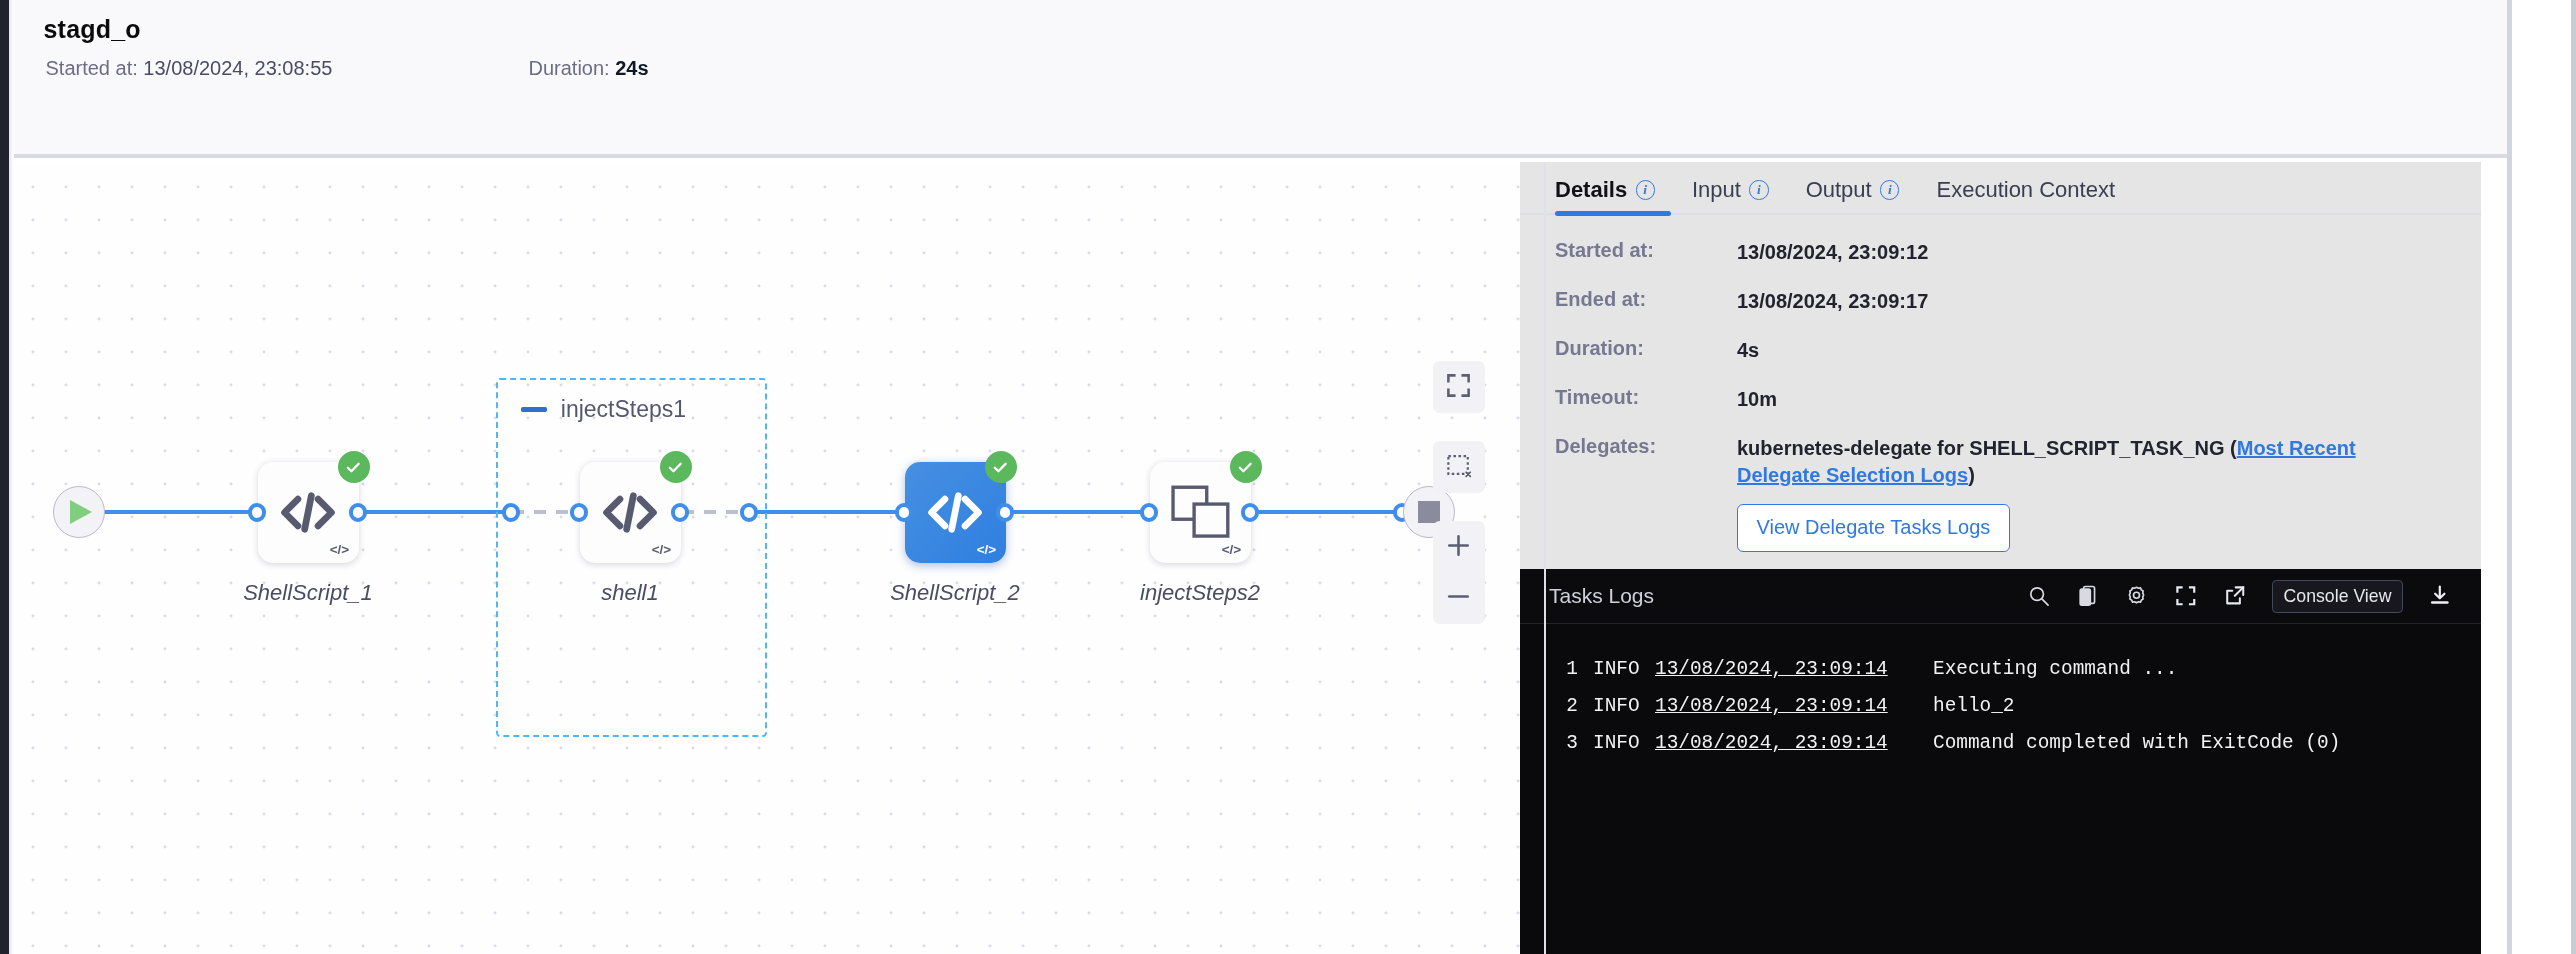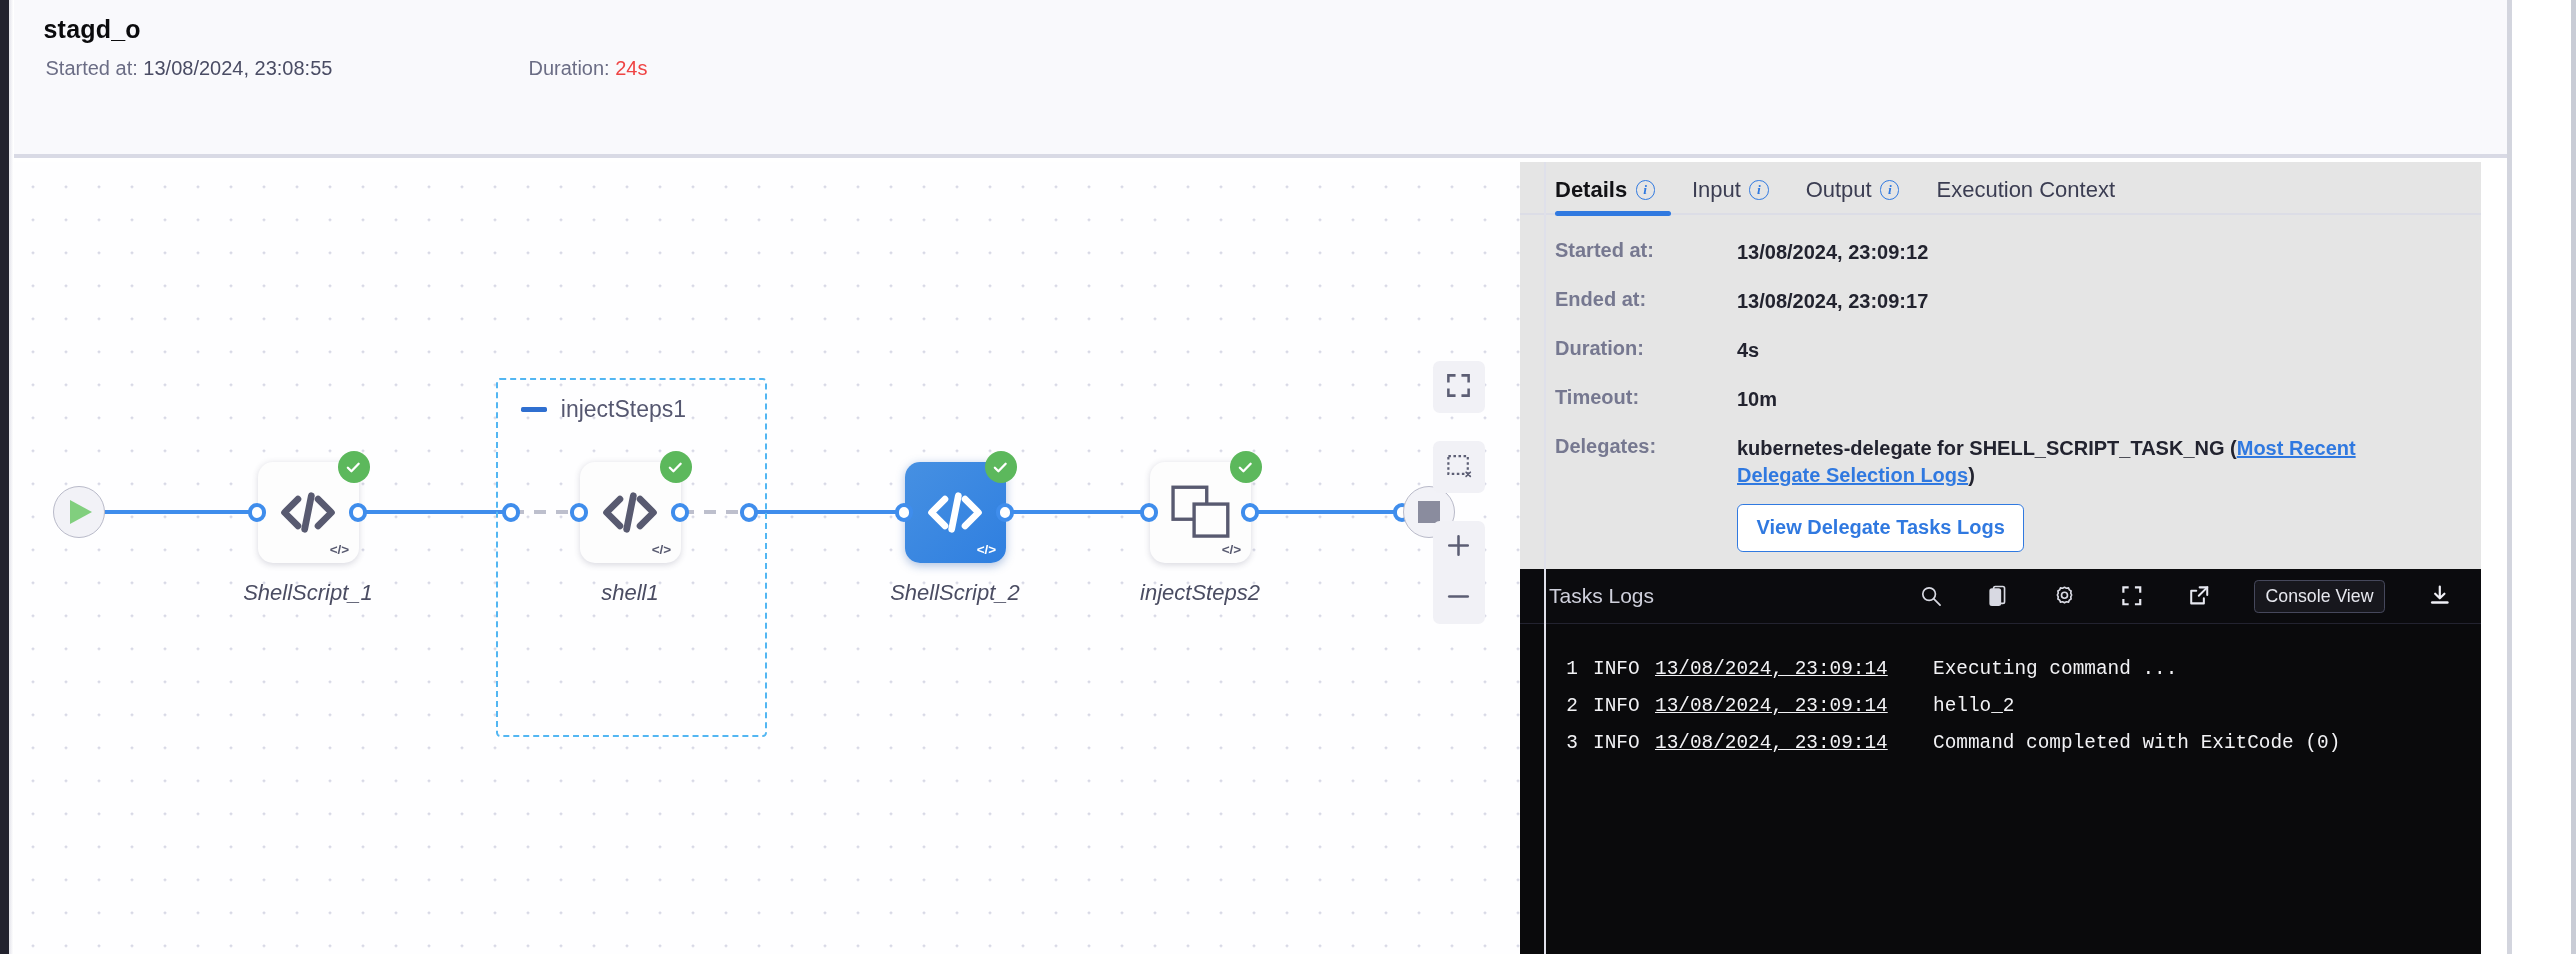--- a/index.html
+++ b/index.html
@@ -54,21 +54,21 @@
   }
   .header-meta {
     position: absolute; left: 32px; top: 57px;
     font-size: 20px; color: #6b6d85;
   }
   .header-meta .val { color: #4a4c64; }
   .header-duration {
     position: absolute; left: 515px; top: 57px;
     font-size: 20px; color: #6b6d85;
   }
-  .header-duration .val { color: #ef4444; font-weight: 400; }
+  .header-duration .val { color: #0f172a; font-weight: 700; }
 
   
   .canvas {
     position: absolute; left: 13.5px; top: 162px;
     width: 1532px; height: 792px;
     background-color: #fefeff;
     background-image: radial-gradient(#cfd0e0 1.2px, transparent 1.3px);
     background-size: 33px 33px;
     background-position: 2.5px 8.4px;
     overflow: hidden;
@@ -221,39 +221,39 @@
     padding-top: 5px;
   }
   .dval {
     font-size: 20px; color: #22232f; font-weight: 700;
     padding-top: 5px; max-width: 665px; line-height: 1.36;
   }
   .dlink { color: #3079e0; font-weight: 700; }
   .btn-outline {
     display: inline-block; margin-top: 14.3px;
     border: 1.7px solid #3079e0; border-radius: 5.9px;
-    color: #3079e0; font-size: 20px; font-weight: 700;
+    color: #3079e0; font-size: 20px; font-weight: 400;
     padding: 9.3px 18.5px; background: #fff;
   }
 
   
   .logs {
     position: absolute; left: 0; top: 407px;
     width: 961px; height: 386px;
     background: #0a0a0c;
   }
   .logs-bar {
     height: 55px; display: flex; align-items: center;
     border-bottom: 1.7px solid #232330;
     padding: 0 29px 0 29px;
     background: #0b0b0e;
   }
   .logs-title { font-size: 21px; color: #cfd0dc; }
   .logs-tools {
-    margin-left: auto; display: flex; align-items: center; gap: 43px; justify-content: flex-end;
+    margin-left: auto; display: flex; align-items: center; gap: 25px; justify-content: flex-end;
   }
   .tool { display: flex; align-items: center; justify-content: center; }
   .console-btn {
     border: 1.7px solid #46485c; border-radius: 4.2px;
     color: #e7e8ef; font-size: 17.7px; padding: 5px 11px;
     background: #17171d;
   }
   .log-lines {
     padding: 34px 0 0 29px;
     font-family: "Liberation Mono", monospace;

